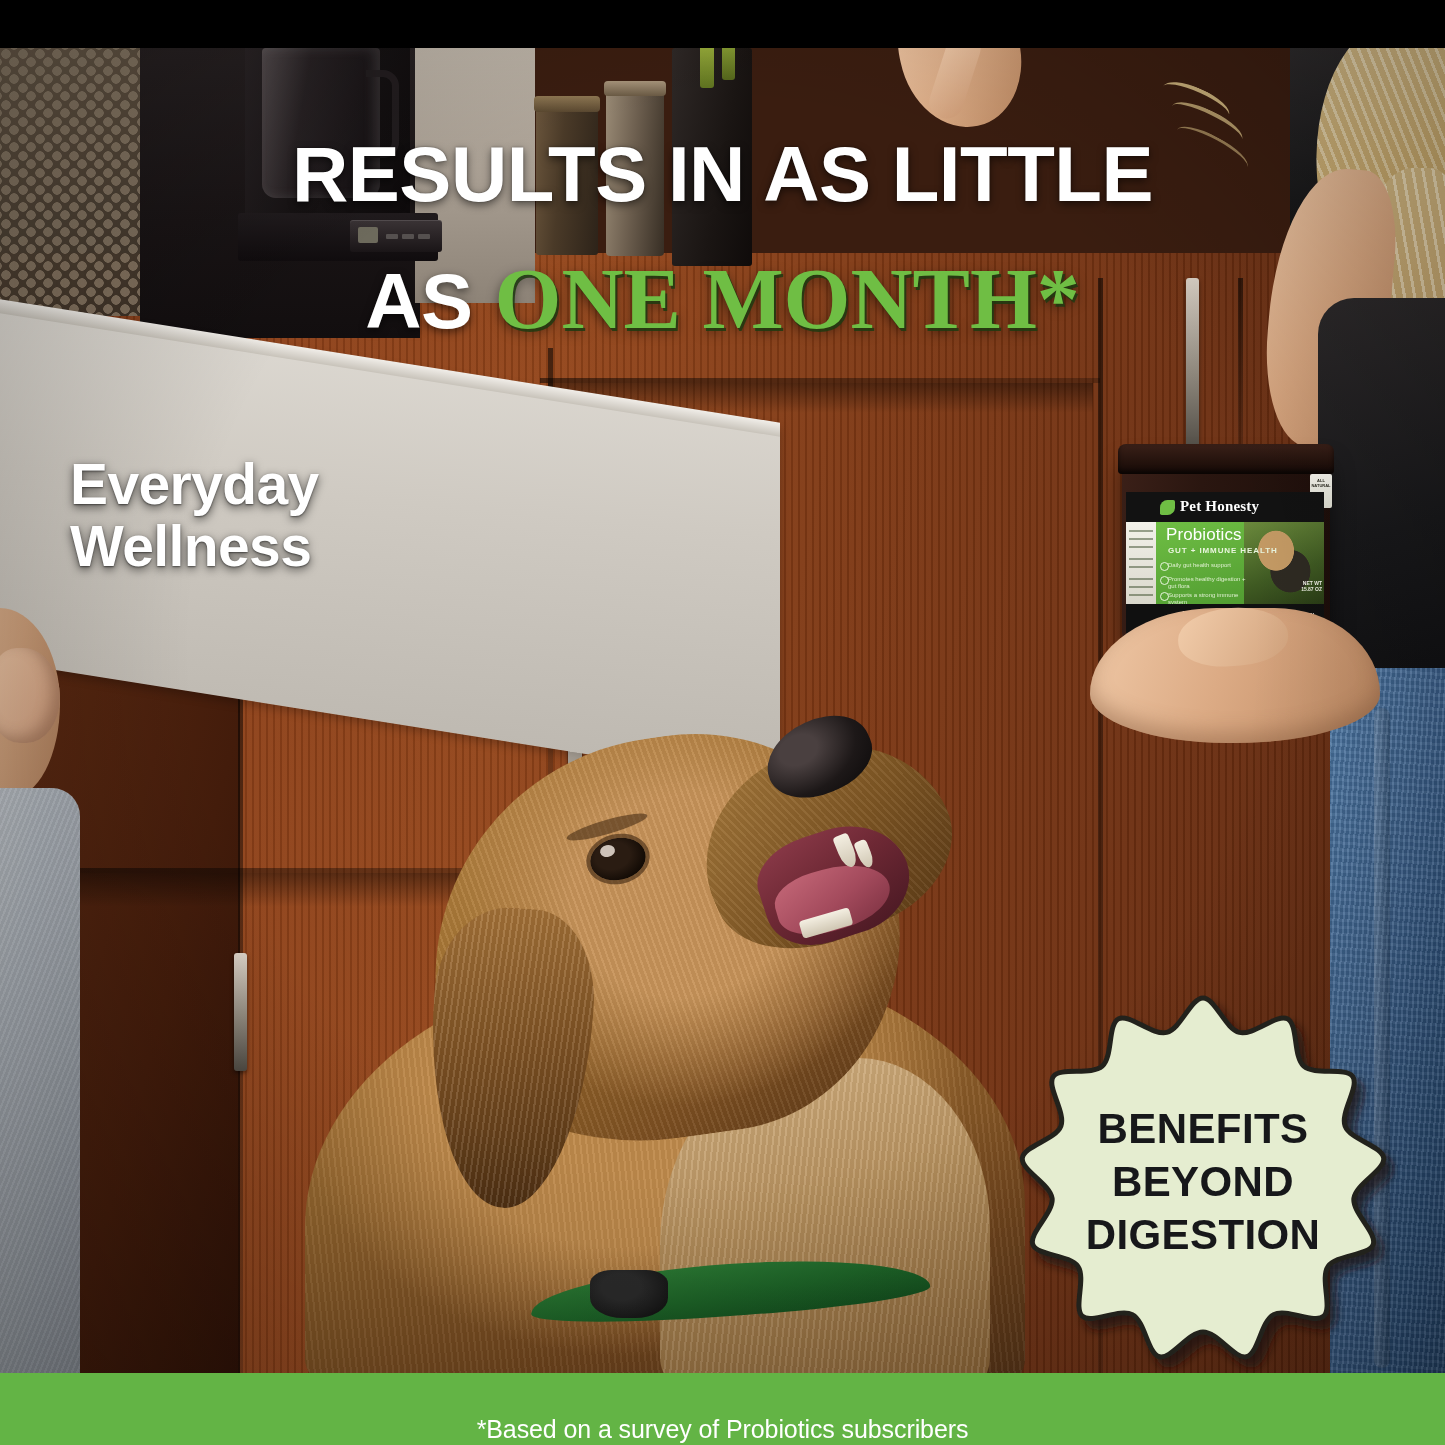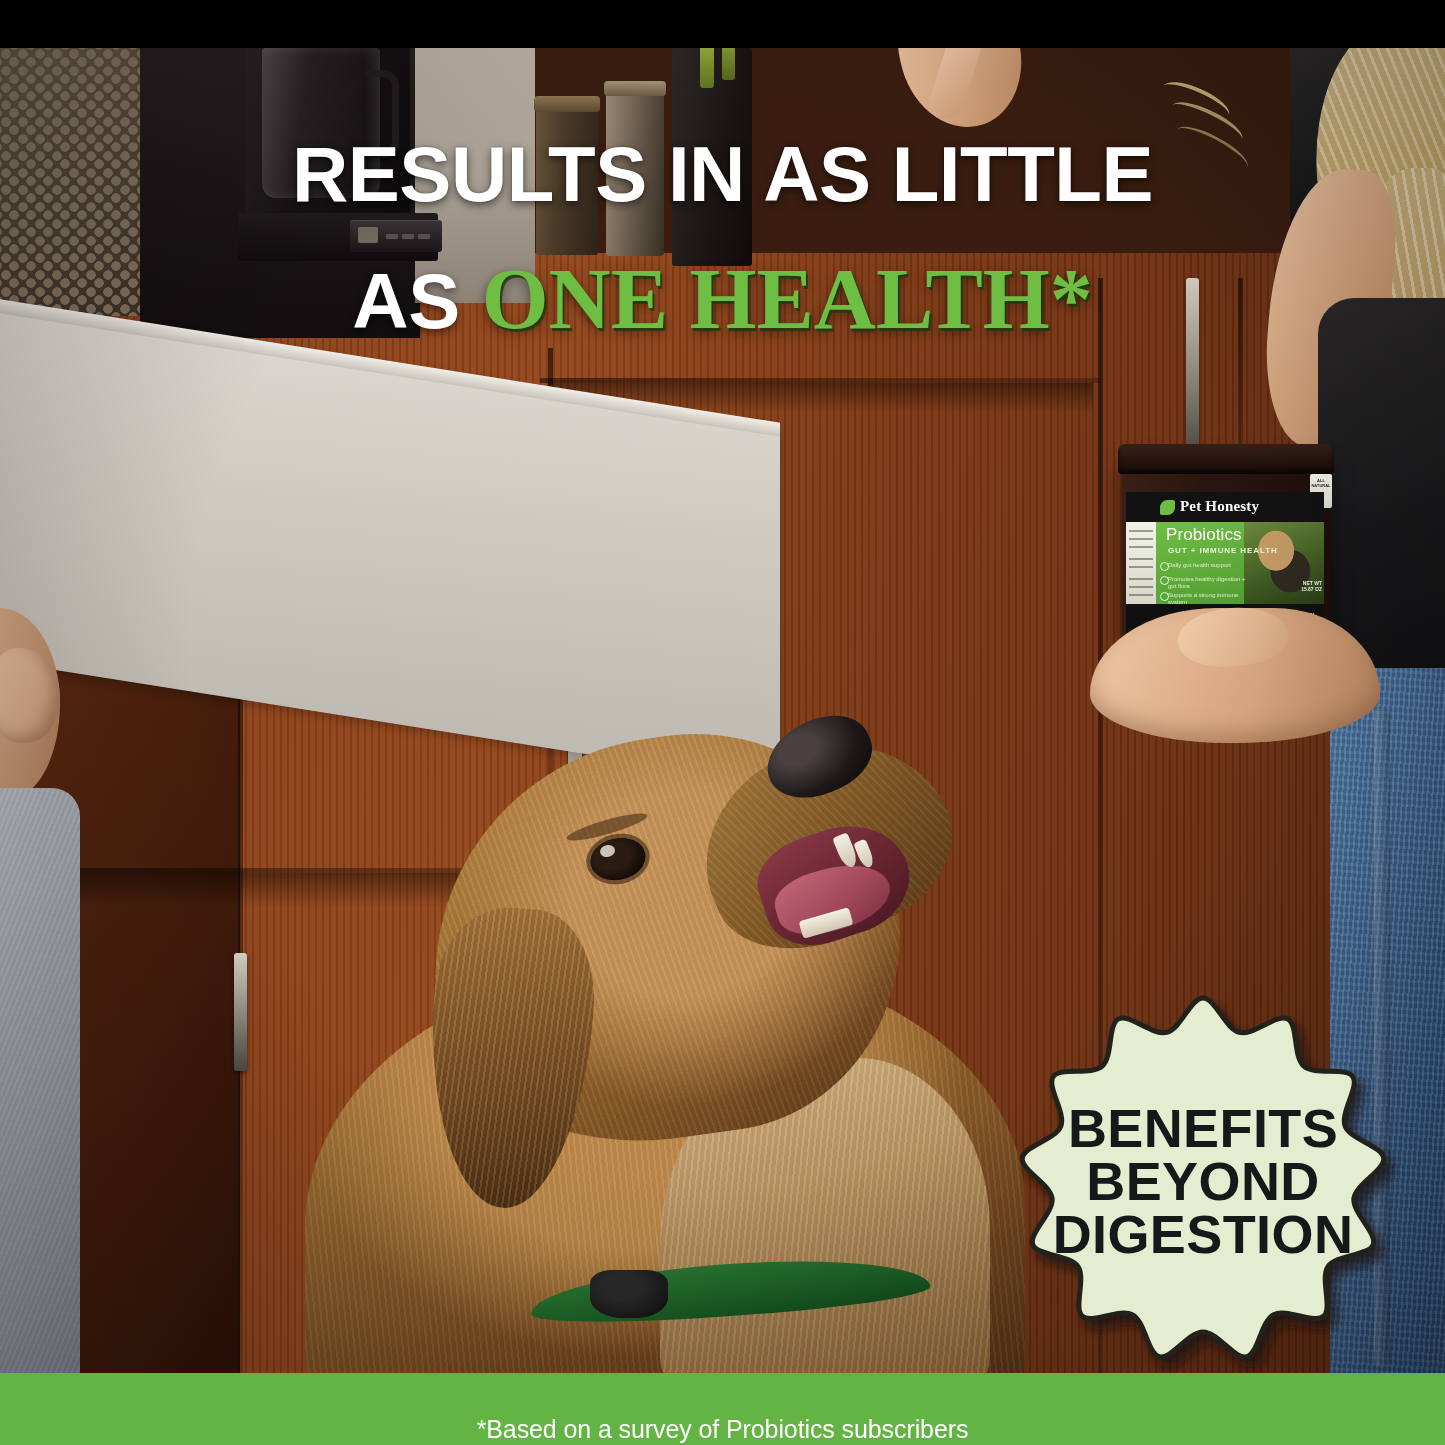--- a/index.html
+++ b/index.html
@@ -513,21 +513,21 @@
   
   .badge-wrap {
     position: absolute; left: 1008px; top: 938px;
     width: 390px; height: 388px;
   }
   .badge-svg { position: absolute; left: 0; top: 0; }
   .badge-text {
     position: absolute; left: 0; top: 116px; width: 390px;
     text-align: center;
     color: #17181a;
-    font-size: 54px; font-weight: 800;
+    font-size: 42px; font-weight: 800;
     line-height: 53px;
     letter-spacing: .4px;
     white-space: pre-line;
     font-family: "Liberation Sans", sans-serif;
   }
 
   
   .footerbar {
     position: absolute; left: 0; bottom: 0; width: 1445px; height: 120px;
     background: #63b445;
@@ -677,24 +677,26 @@
     </div>
   </div>
 
   <div class="layer jar-holdhand"></div>
   <div class="layer jar-thumb"></div>
 
   <div class="layer vignette"></div>
 
   <div class="headline">RESULTS IN AS LITTLE</div>
   <div class="headline-l2">
-    <span class="kw-as">AS</span><span class="kw-green">ONE HEALTH*</span>
+    <span class="kw-as">AS</span><span class="kw-green">ONE MONTH*</span>
   </div>
 
   <div class="benefits">
+    <div class="benefit">Everyday
+Wellness</div>
   </div>
 
   <div class="badge-wrap">
     <svg class="badge-svg" width="390" height="388" viewBox="0 0 390 388">
       <defs>
         <filter id="bsh" x="-20%" y="-20%" width="145%" height="145%">
           <feDropShadow dx="7" dy="9" stdDeviation="5" flood-color="#1b1410" flood-opacity="0.72"></feDropShadow>
         </filter>
       </defs>
       <path id="starburst-path" filter="url(#bsh)" fill="#e5edd0" stroke="#24211c" stroke-width="5" d="M 195.00 12.00 C 207.13 12.00, 217.28 42.94, 231.38 46.42 C 245.47 49.89, 268.84 27.21, 279.58 32.85 C 290.32 38.48, 284.93 70.60, 295.79 80.23 C 306.66 89.85, 337.90 80.63, 344.78 90.61 C 351.67 100.59, 331.97 126.53, 337.12 140.10 C 342.27 153.68, 374.21 160.03, 375.67 172.06 C 377.13 184.10, 347.64 197.91, 345.89 212.32 C 344.14 226.73, 369.47 247.20, 365.17 258.54 C 360.87 269.88, 328.34 268.40, 320.09 280.35 C 311.85 292.29, 324.76 322.19, 315.69 330.23 C 306.61 338.27, 278.49 321.84, 265.64 328.59 C 252.78 335.34, 250.33 367.81, 238.56 370.71 C 226.78 373.61, 209.52 346.00, 195.00 346.00 C 180.48 346.00, 163.22 373.61, 151.44 370.71 C 139.67 367.81, 137.22 335.34, 124.36 328.59 C 111.51 321.84, 83.39 338.27, 74.31 330.23 C 65.24 322.19, 78.15 292.29, 69.91 280.35 C 61.66 268.40, 29.13 269.88, 24.83 258.54 C 20.53 247.20, 45.86 226.73, 44.11 212.32 C 42.36 197.91, 12.87 184.10, 14.33 172.06 C 15.79 160.03, 47.73 153.68, 52.88 140.10 C 58.03 126.53, 38.33 100.59, 45.22 90.61 C 52.10 80.63, 83.34 89.85, 94.21 80.23 C 105.07 70.60, 99.68 38.48, 110.42 32.85 C 121.16 27.21, 144.53 49.89, 158.62 46.42 C 172.72 42.94, 182.87 12.00, 195.00 12.00 Z"></path>

